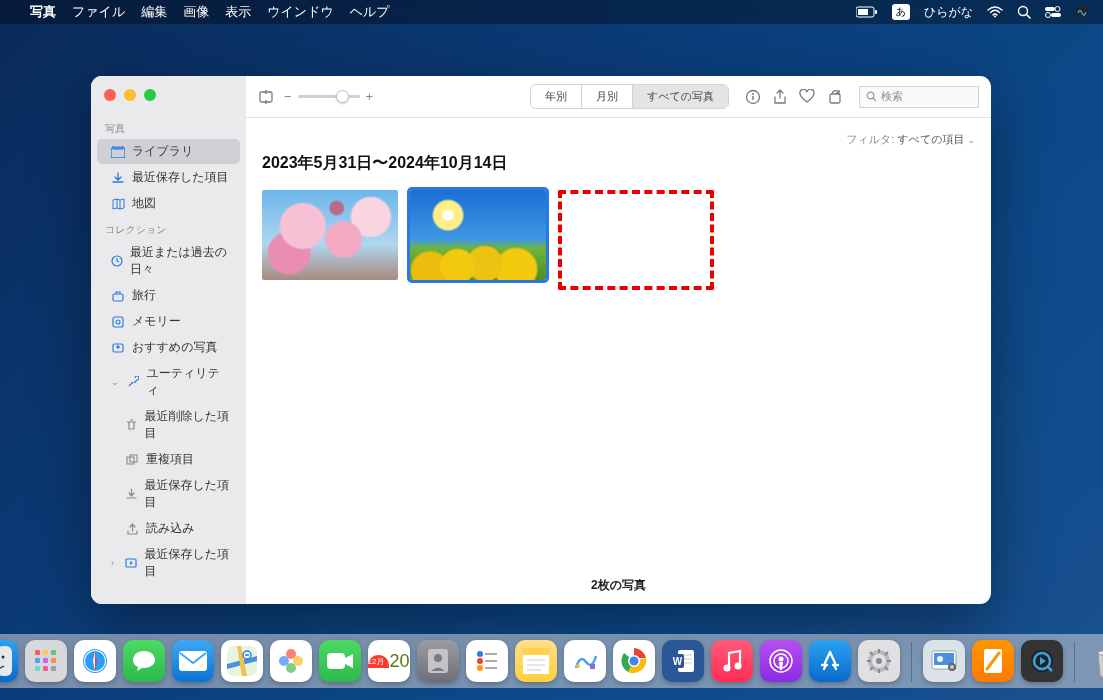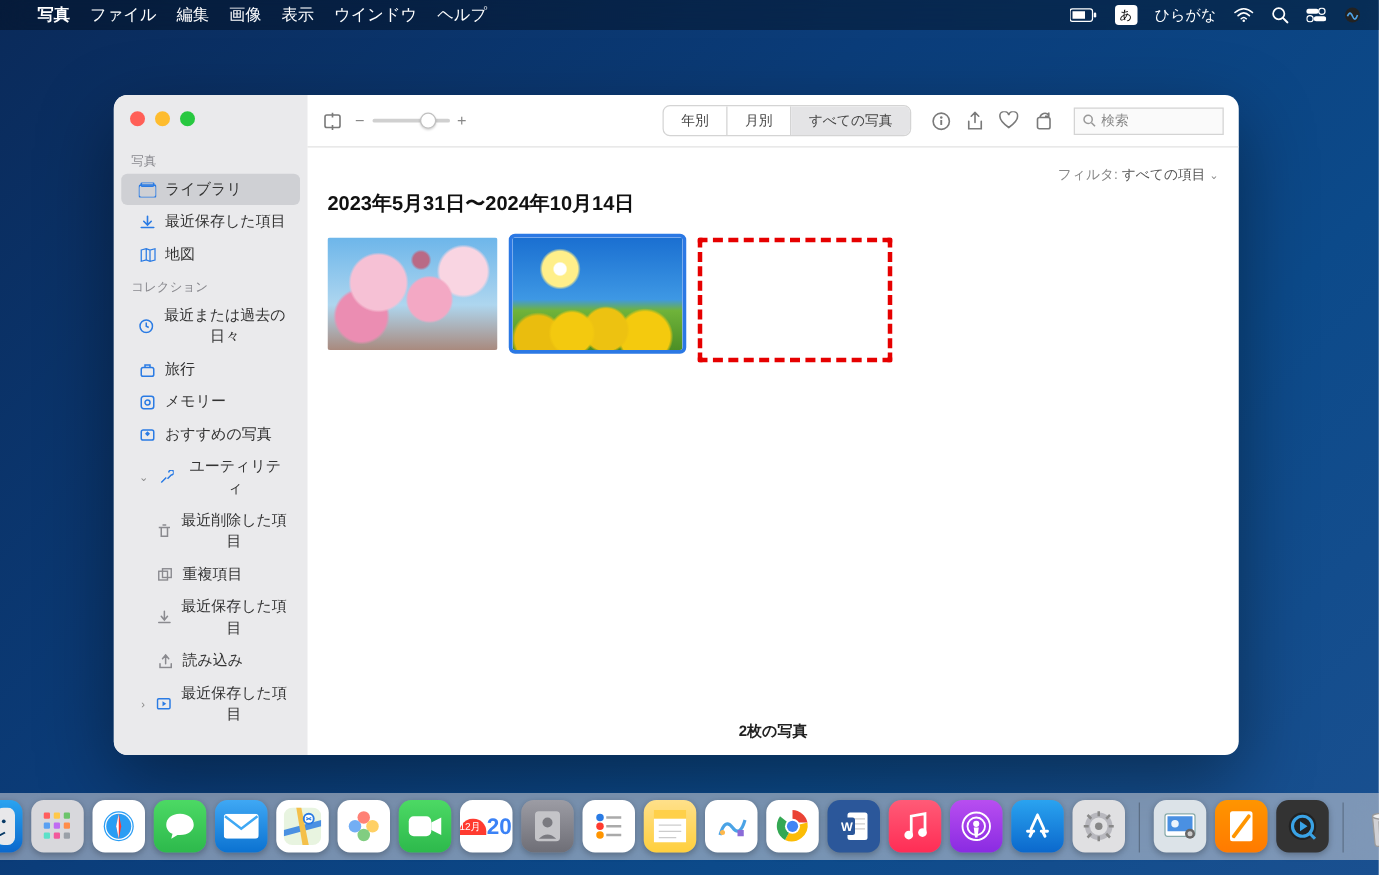--- a/index.html
+++ b/index.html
@@ -22,21 +22,21 @@
   .window { position:absolute; top:76px; left:91px; width:900px; height:528px;
     background:#fff; border-radius:11px; box-shadow:0 20px 60px rgba(0,0,0,.4);
     display:flex; overflow:hidden; }
   .traffic { position:absolute; top:13px; left:13px; display:flex; gap:8px; }
   .traffic span { width:12px; height:12px; border-radius:50%; }
   .tr-r{background:#ff5f57;} .tr-y{background:#febc2e;} .tr-g{background:#28c840;}
 
   .sidebar { width:155px; background:#eaeaec; padding-top:40px; font-size:12px; color:#333; }
   .sb-sec { color:#8a8a8f; font-size:10px; padding:6px 14px 2px; }
   .sb-item { display:flex; align-items:center; gap:7px; padding:4px 10px 4px 14px;
-    margin:1px 6px; border-radius:5px; cursor:pointer;text-align:center; }
+    margin:1px 6px; border-radius:5px; cursor:pointer; }
   .sb-item.sel { background:#cfd0d4; }
   .sb-item .chev { width:8px; color:#888; font-size:9px; }
   .sb-item.indent { padding-left:28px; }
   .sb-ico { width:14px; height:14px; display:inline-flex; align-items:center; justify-content:center; }
 
   .main { flex:1; display:flex; flex-direction:column; }
   .toolbar { height:42px; display:flex; align-items:center; padding:0 12px; gap:10px;
     border-bottom:1px solid #e2e2e2; }
   .crop-ico { color:#7a7a7a; font-size:15px; }
   .zoom { display:flex; align-items:center; gap:6px; color:#888; font-size:13px; }
@@ -429,21 +429,21 @@
       </svg>
     </div>
   <div class="app facetime">
       <svg width="28" height="20" viewBox="0 0 28 20">
         <rect x="1" y="2" width="18" height="16" rx="4" fill="#fff"></rect>
         <path d="M19 7 L27 3 V17 L19 13 Z" fill="#fff"></path>
       </svg>
     </div>
   <div class="app cal">
     <div style="background:#ff3b30;color:#fff;width:100%;border-radius:10px 10px 0 0;font-size:8px;padding:1px 0;">12月</div>
-    <div style="color:#3b82f6;font-size:18px;font-weight:700;">20</div>
+    <div style="color:#4d7c0f;font-size:18px;font-weight:400;">20</div>
   </div>
   <div class="app contacts">
       <svg width="24" height="28" viewBox="0 0 24 28">
         <rect x="2" y="2" width="20" height="24" rx="3" fill="#c4c4c8"></rect>
         <circle cx="12" cy="11" r="4" fill="#7a7a80"></circle>
         <path d="M5 24 Q12 17 19 24" fill="#7a7a80"></path>
       </svg>
     </div>
   <div class="app reminders">
       <svg width="24" height="24" viewBox="0 0 24 24">

